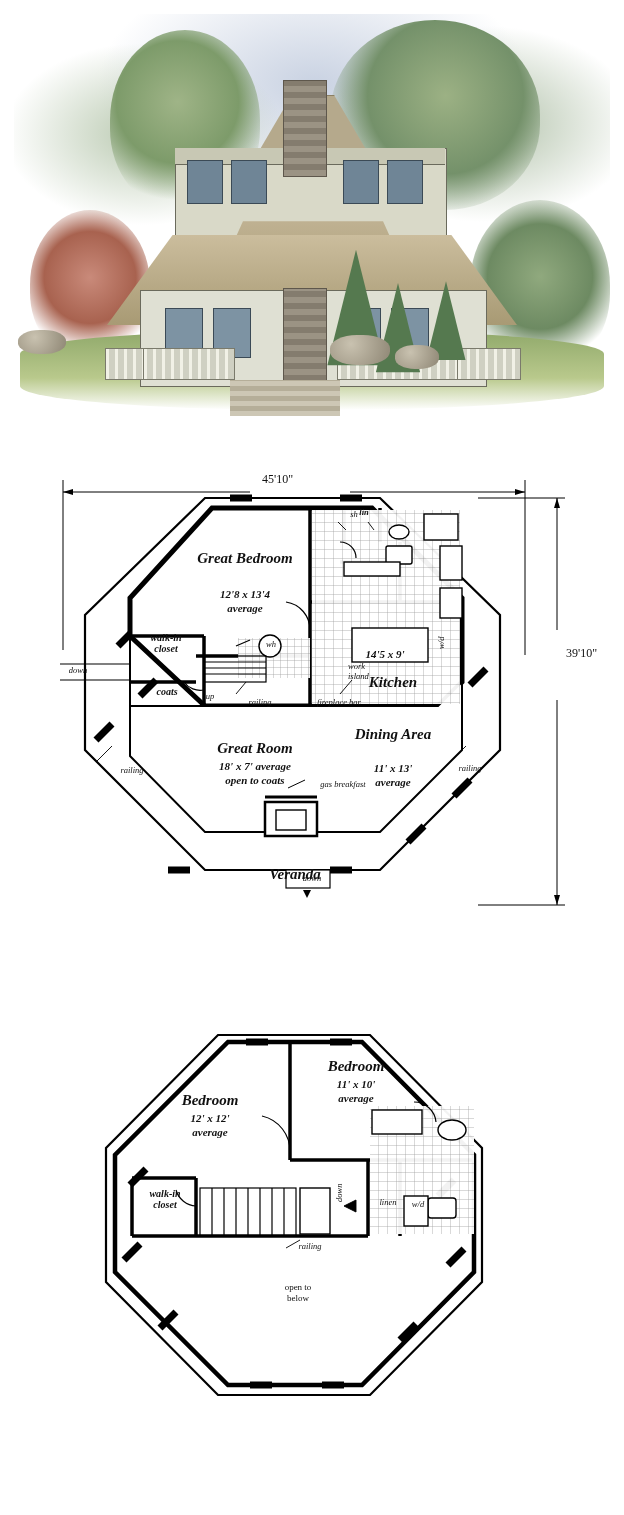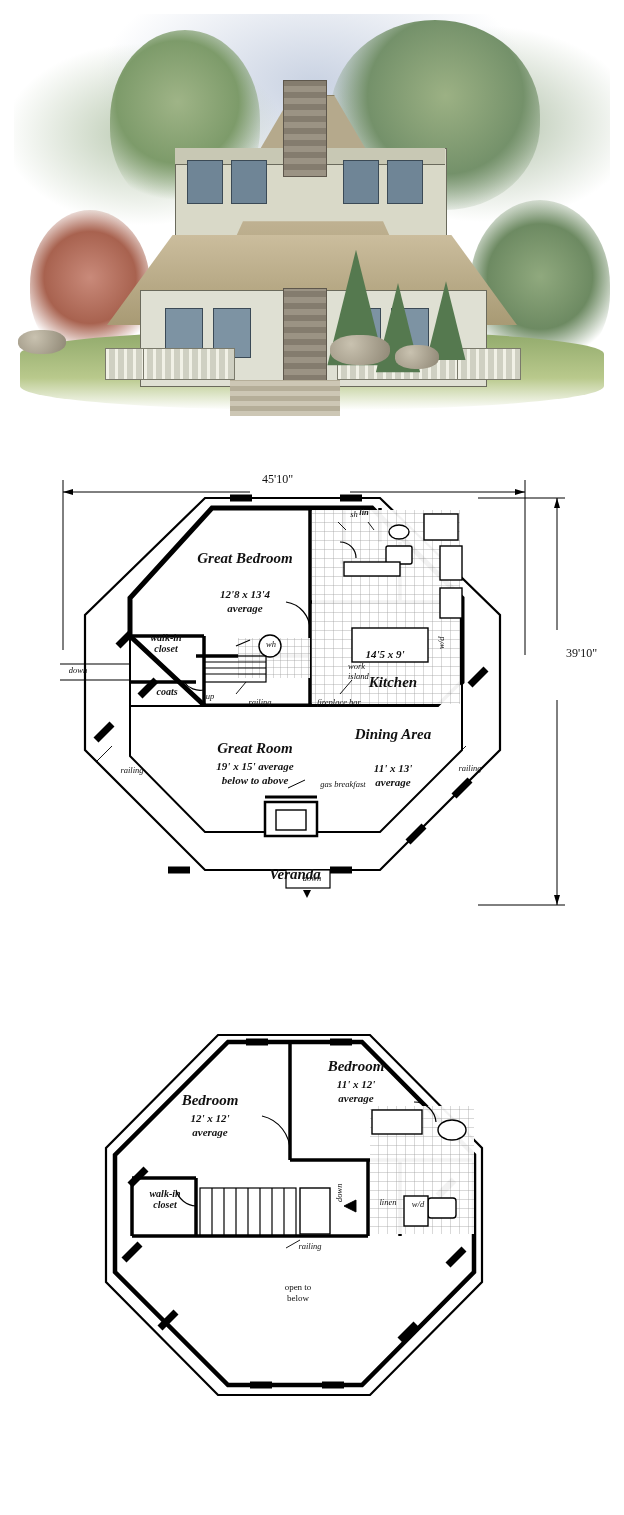--- a/index.html
+++ b/index.html
@@ -227,22 +227,22 @@
 
   <div class="label room-name" style="left:165px;top:100px;width:160px;">Great Bedroom</div>
   <div class="label room-sub" style="left:165px;top:138px;width:160px;">12'8 x 13'4</div>
   <div class="label room-sub" style="left:165px;top:152px;width:160px;">average</div>
 
   <div class="label room-name" style="left:338px;top:180px;width:110px;margin-top:44px;">Kitchen</div>
   <div class="label room-sub" style="left:330px;top:198px;width:110px;">14'5 x 9'</div>
   <div class="label tiny-it" style="left:348px;top:212px;width:76px;text-align:left;">work<br>island</div>
 
   <div class="label room-name" style="left:180px;top:290px;width:150px;">Great Room</div>
-  <div class="label room-sub" style="left:180px;top:310px;width:150px;">19' x 15' average</div>
-  <div class="label room-sub" style="left:180px;top:324px;width:150px;">below to above</div>
+  <div class="label room-sub" style="left:180px;top:310px;width:150px;">18' x 7' average</div>
+  <div class="label room-sub" style="left:180px;top:324px;width:150px;">open to coats</div>
 
   <div class="label room-name" style="left:348px;top:276px;width:90px;">Dining Area</div>
   <div class="label room-sub" style="left:348px;top:312px;width:90px;">11' x 13'</div>
   <div class="label room-sub" style="left:348px;top:326px;width:90px;">average</div>
 
   <div class="label room-name" style="left:230px;top:416px;width:130px;">Veranda</div>
 
   <div class="label small-it" style="left:132px;top:182px;width:68px;">walk-in<br>closet</div>
   <div class="label small-it" style="left:140px;top:236px;width:54px;">coats</div>
   <div class="label tiny-it" style="left:58px;top:216px;width:40px;">down</div>
@@ -323,21 +323,21 @@
       <line x1="286" y1="238" x2="300" y2="230"></line>
       <polygon points="356,190 344,196 356,202" fill="#000"></polygon>
     </g>
   </svg>
 
   <div class="label room-name" style="left:150px;top:82px;width:120px;">Bedroom</div>
   <div class="label room-sub" style="left:150px;top:102px;width:120px;">12' x 12'</div>
   <div class="label room-sub" style="left:150px;top:116px;width:120px;">average</div>
 
   <div class="label room-name" style="left:296px;top:48px;width:120px;">Bedroom</div>
-  <div class="label room-sub" style="left:296px;top:68px;width:120px;">11' x 12'</div>
+  <div class="label room-sub" style="left:296px;top:68px;width:120px;">11' x 10'</div>
   <div class="label room-sub" style="left:296px;top:82px;width:120px;">average</div>
 
   <div class="label small-it" style="left:134px;top:178px;width:62px;">walk-in<br>closet</div>
   <div class="label tiny-it" style="left:320px;top:178px;width:40px;transform:rotate(-90deg);transform-origin:center;">down</div>
   <div class="label tiny-it" style="left:282px;top:232px;width:56px;">railing</div>
   <div class="label tiny-it" style="left:372px;top:188px;width:32px;">linen</div>
   <div class="label tiny-it" style="left:404px;top:190px;width:28px;">w/d</div>
   <div class="label plain-sm" style="left:258px;top:272px;width:80px;text-align:center;line-height:1.2;">open to<br>below</div>
 </div>
 

